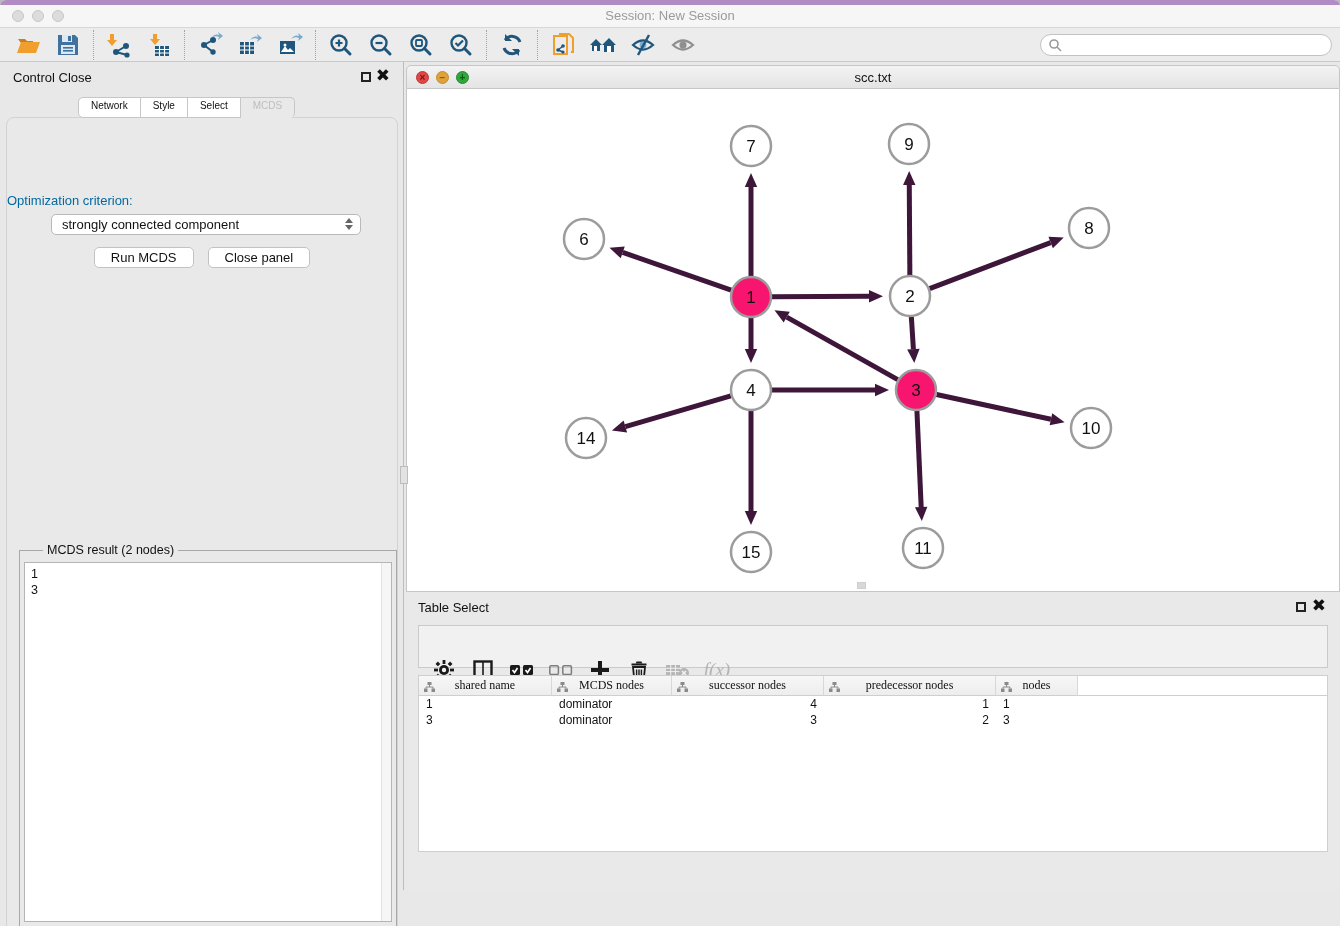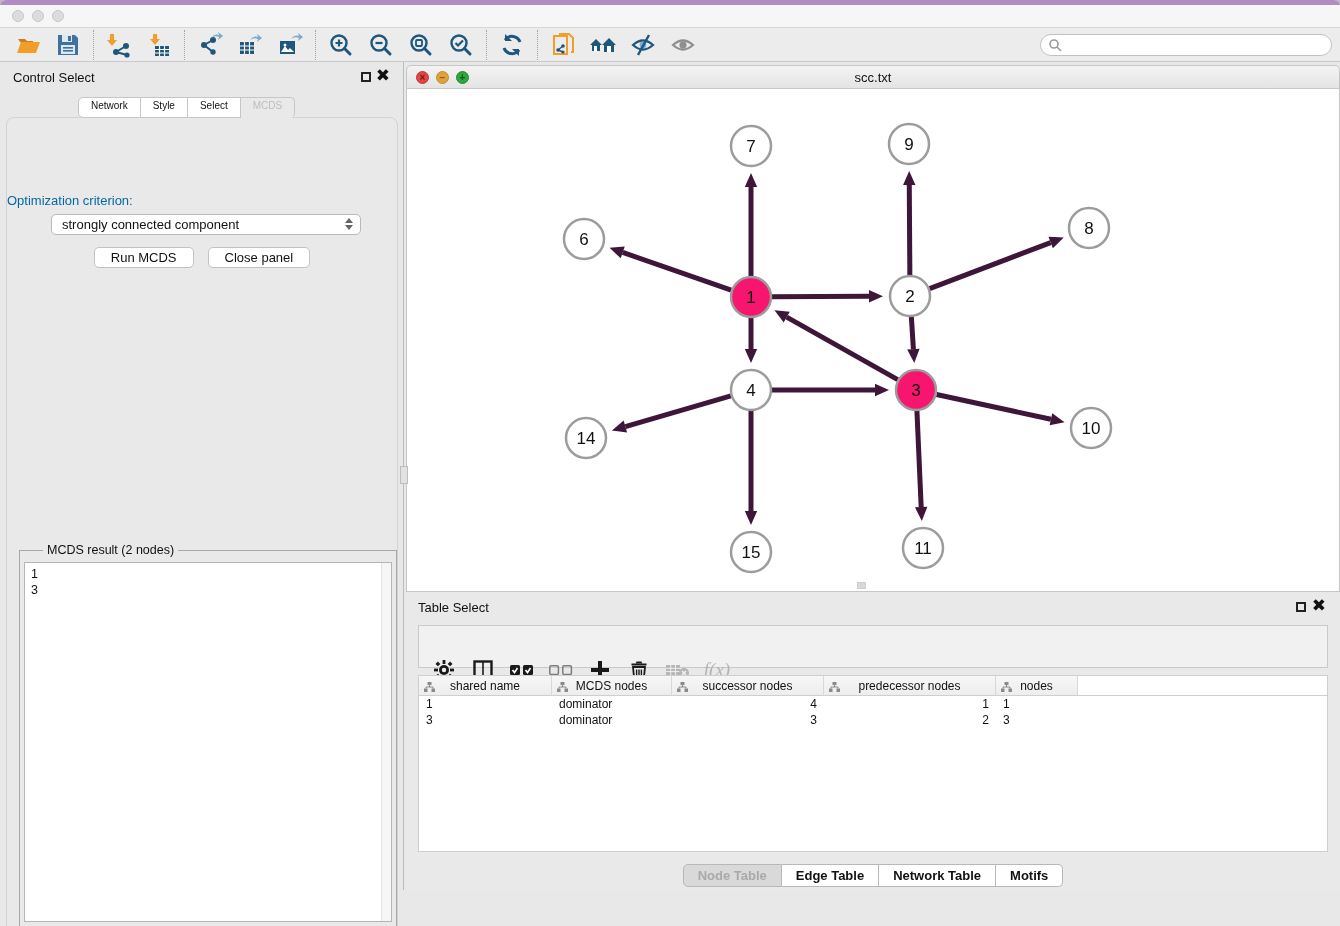--- a/index.html
+++ b/index.html
@@ -60,21 +60,21 @@
   .hscroll-nub { position:absolute; left:450px; bottom:2px; width:9px; height:7px; background:#d8d8d8; border:1px solid #cfcfcf; }
 
   
   .table-panel { position:absolute; left:406px; top:592px; width:934px; height:298px; background:#e9e9e9; }
   .tp-header { position:absolute; left:0; top:8px; width:100%; height:18px; }
   .tp-title { position:absolute; left:12px; top:0; font-size:13px; color:#111; }
   .tp-toolbar { position:absolute; left:12px; top:33px; width:910px; height:43px; background:#f1f1f1; border:1px solid #cacaca; display:flex; align-items:center; padding:0 10px; gap:9px; }
   .tpbtn { width:30px; height:30px; display:flex; align-items:center; justify-content:center;margin-top:47px; }
   .fx { font-family:"Liberation Serif","DejaVu Serif",serif; font-style:italic; font-size:19px; color:#b3b3b3; }
   .tp-table { position:absolute; left:12px; top:83px; width:910px; height:177px; background:#fff; border:1px solid #cfcfcf; overflow:hidden; }
-  .thead { display:flex; height:20px; }
+  .thead { display:flex; height:20px;font-family:Liberation Serif, serif; }
   .th { background:linear-gradient(#f7f7f7,#ededed); border-right:1px solid #d8d8d8; border-bottom:1px solid #cfcfcf; display:flex; align-items:center; justify-content:center; gap:5px; font-size:12px; color:#111; position:relative; }
   .th .hicon { position:absolute; left:5px; top:5px; }
   .tr { display:flex; height:16px; }
   .td { font-size:12px; color:#111; padding:0 7px; line-height:16px; white-space:nowrap; overflow:hidden; }
   .tp-tabs { position:absolute; left:0; width:100%; top:272px; display:flex; justify-content:center; }
   .btab { height:23px; padding:3px 14px; font-size:13px; font-weight:bold; background:#fff; border:1px solid #b8b8b8; border-left:none; color:#111; }
   .btab:first-child { border-left:1px solid #b8b8b8; border-radius:5px 0 0 5px; }
   .btab:last-child { border-radius:0 5px 5px 0; }
   .btab.active { background:#d9d9d9; color:#a9a9a9; }
 
@@ -89,20 +89,21 @@
 
 <div class="window">
 
   <div class="top-strip"></div>
   <div class="titlebar">
     <div class="tl-dots">
       <div class="tl-dot"></div>
       <div class="tl-dot"></div>
       <div class="tl-dot"></div>
     </div>
+    <div class="title">Session: New Session</div>
   </div>
 
   <div class="toolbar">
     <div class="tbtn">
       <svg width="26" height="26" viewBox="0 0 26 26">
           <path d="M3 7 h7 l2 2 h6 v2 H6 Z" fill="#c97e22"></path>
           <path d="M2 21 L6 10 H25 L21 21 Z" fill="#f09f2c"></path>
         </svg>
     </div>
     <div class="tbtn">
@@ -233,21 +234,21 @@
             <circle cx="6" cy="6" r="4" fill="none" stroke="#9a9a9a" stroke-width="1.6"></circle>
             <path d="M9 9 L13 13" stroke="#9a9a9a" stroke-width="1.6"></path>
           </svg>
       </span>
       <input class="search-input" value="" style="">
     </div>
   </div>
 
   <div class="control-panel">
     <div class="panel-header">
-      <div class="panel-title">Control Select</div>
+      <div class="panel-title">Control Close</div>
       <div class="float-box" style="right:32px;"></div>
       <div class="close-x" style="right:13px;">✖</div>
     </div>
     <div class="ctabs">
         <div class="ctab">Network</div>
         <div class="ctab">Style</div>
         <div class="ctab">Select</div>
         <div class="ctab active">MCDS</div>
       </div>
     <div class="cp-box">
@@ -480,22 +481,16 @@
           </div>
           <div class="tr">
             <div class="td" style="width: 133px; text-align: left;">3</div>
             <div class="td" style="width: 120px; text-align: left;">dominator</div>
             <div class="td" style="width: 152px; text-align: right;">3</div>
             <div class="td" style="width: 172px; text-align: right;">2</div>
             <div class="td" style="width: 82px; text-align: left;">3</div>
           </div>
         </div>
     </div>
-    <div class="tp-tabs" id="bottom-tabs">
-        <div class="btab active">Node Table</div>
-        <div class="btab">Edge Table</div>
-        <div class="btab">Network Table</div>
-        <div class="btab">Motifs</div>
-      </div>
   </div>
 
 
 </div>
 
 </body></html>

